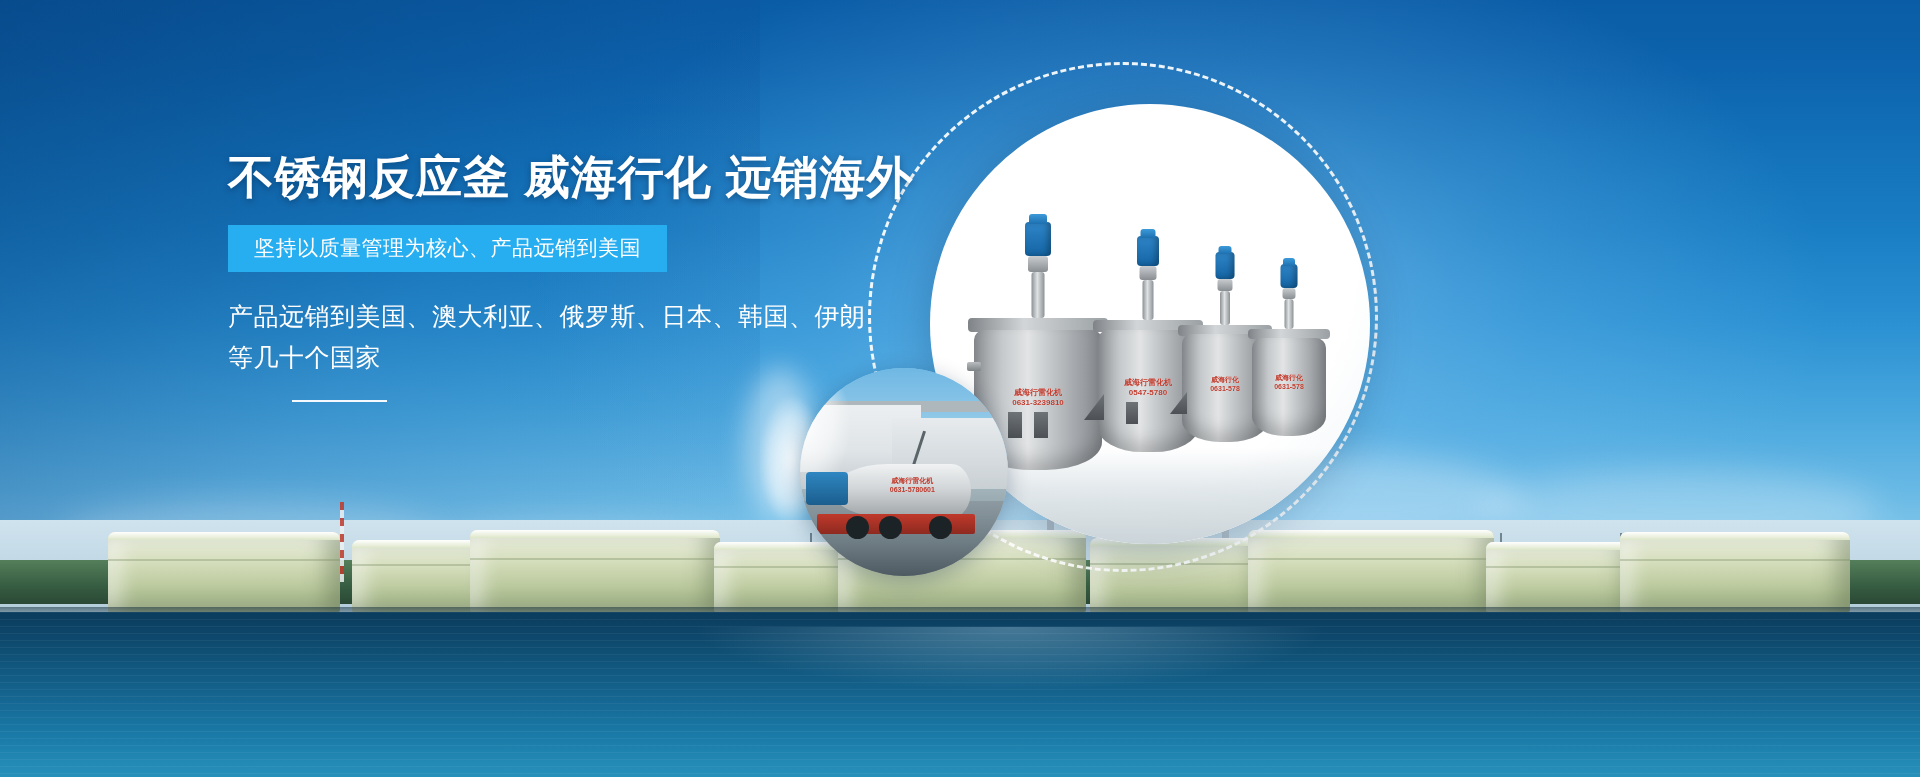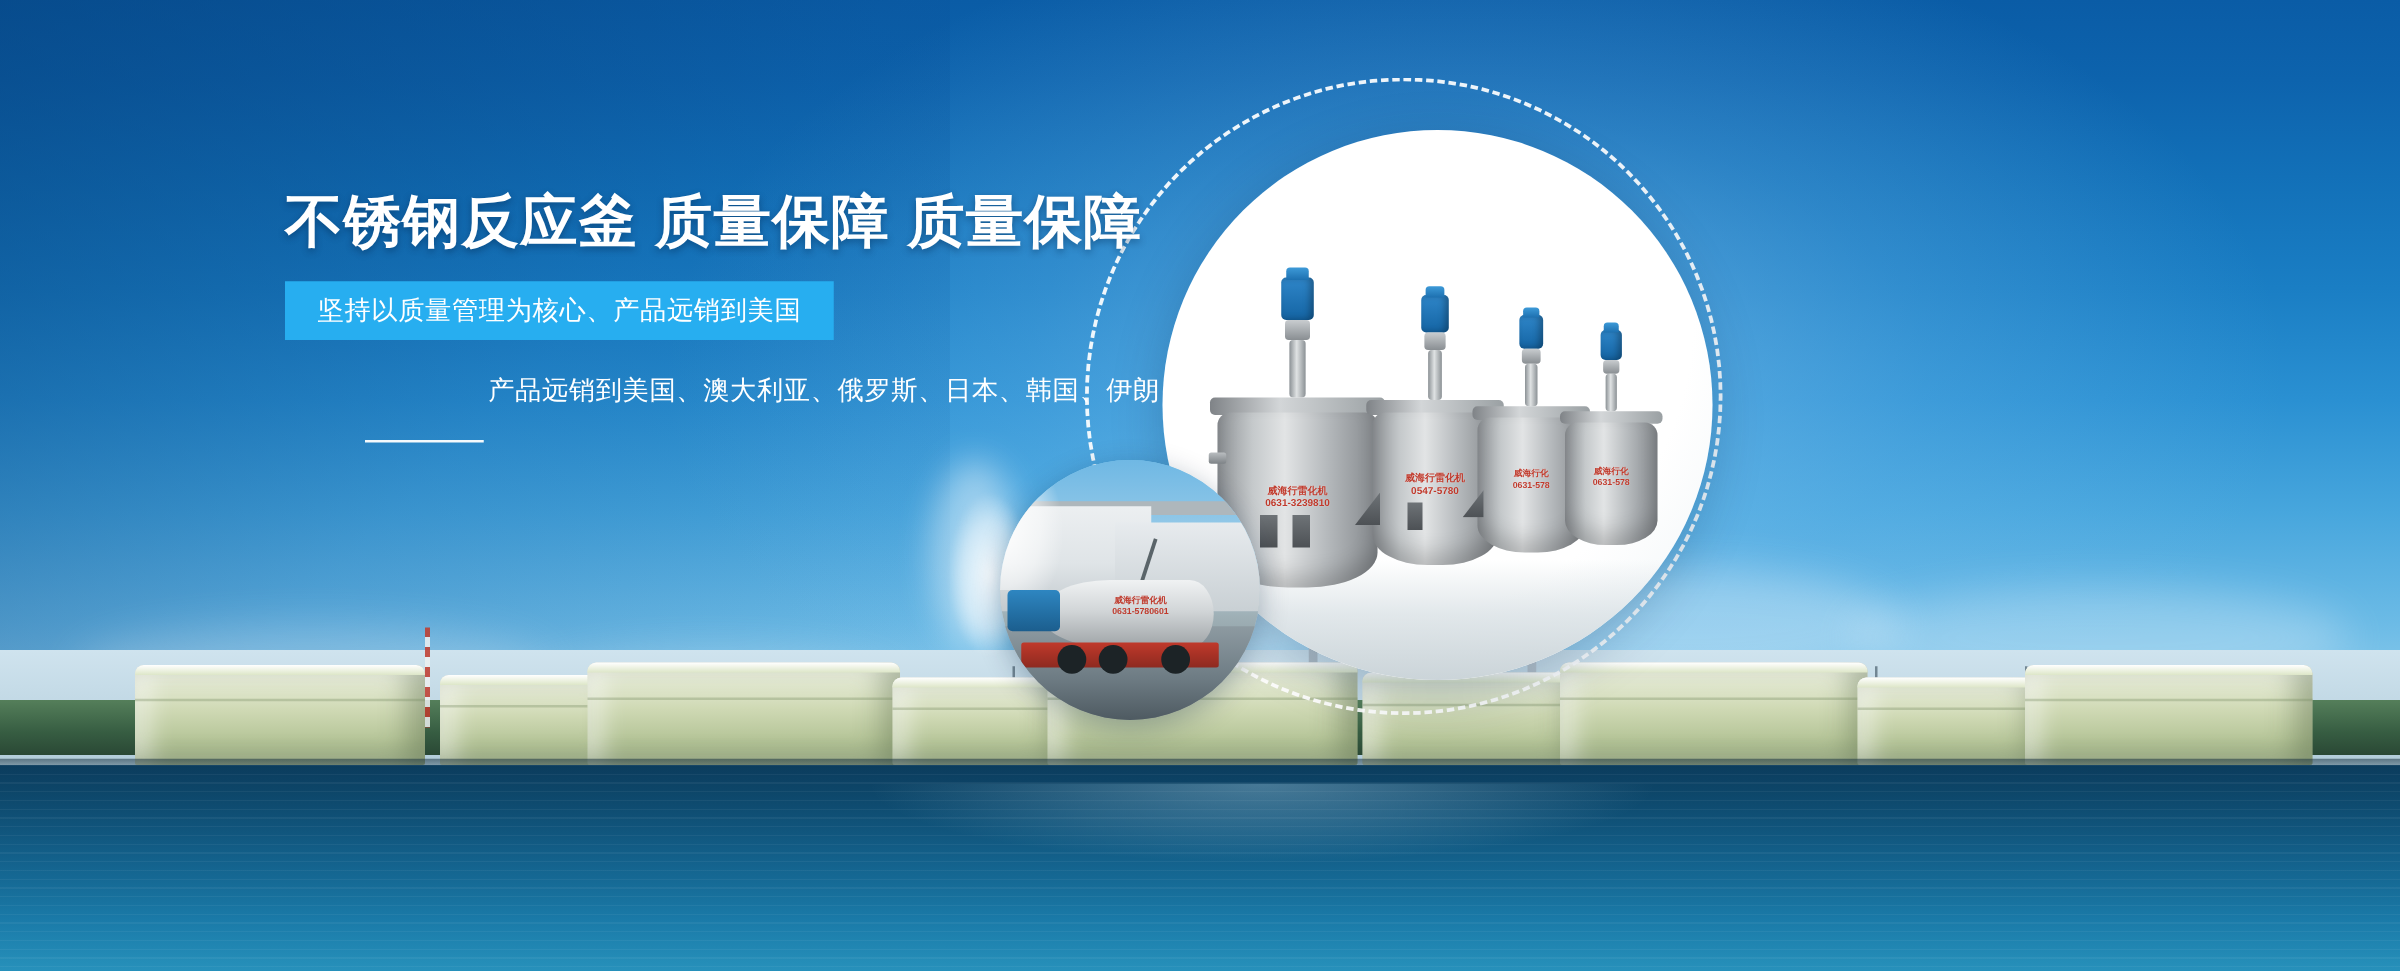--- a/index.html
+++ b/index.html
@@ -128,24 +128,23 @@
     padding:9px 26px 10px 26px;
     color:#ffffff;
     font-size:21px;
     letter-spacing:.5px;
     white-space:nowrap;
   }
 
   .desc{
     margin-top:24px;
     color:#ffffff;
-    font-size:21px;
+    font-size:25px;
     line-height:1.65;
     letter-spacing:.5px;
-    text-align:right;
   }
   .desc div{white-space:nowrap;}
 
   .rule{
     margin-top:22px;
     margin-left:64px;
     width:95px;height:2px;
     background:#ffffff;
     opacity:.95;
   }
@@ -408,24 +407,25 @@
     <div class="ins-wheel" style="left:38%;"></div>
     <div class="ins-wheel" style="left:62%;"></div>
     <div class="ins-label">
       <span>威海行雷化机</span><br>
       <span>0631-5780601</span>
     </div>
     <div class="ins-steam"></div>
   </div>
 
   <div class="copy">
-    <h1 class="headline">不锈钢反应釜 质量保障 质量保障</h1>
+    <h1 class="headline">不锈钢反应釜 威海行化 远销海外</h1>
 
     <div class="subbar">坚持以质量管理为核心、产品远销到美国</div>
 
     <div class="desc">
       <div>产品远销到美国、澳大利亚、俄罗斯、日本、韩国、伊朗</div>
+      <div>等几十个国家</div>
     </div>
 
     <div class="rule"></div>
   </div>
 
 </div>
 
 </body></html>

